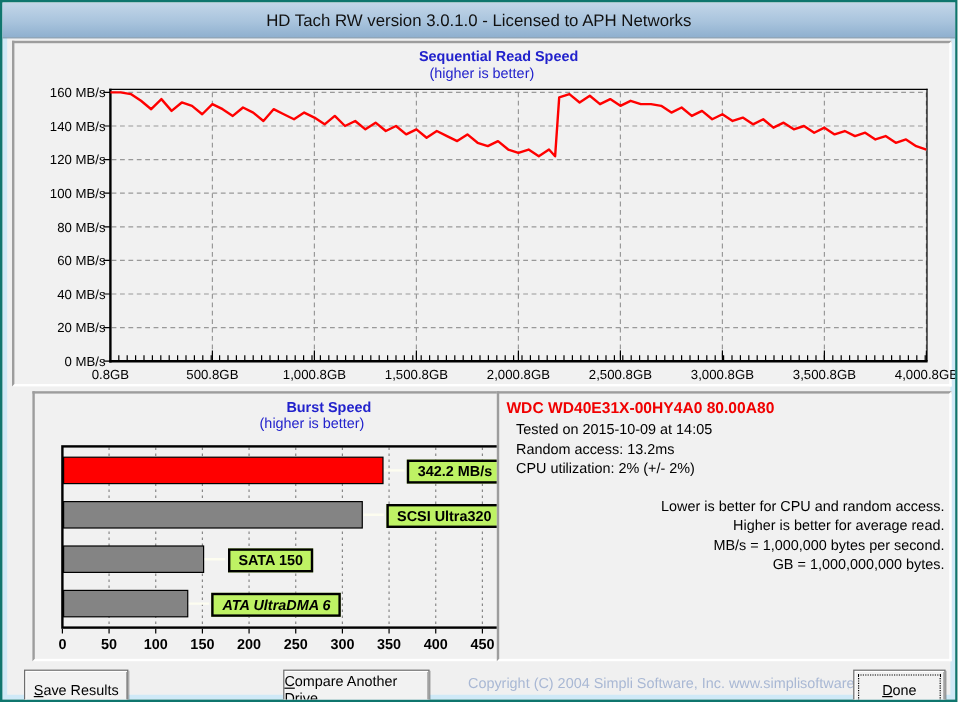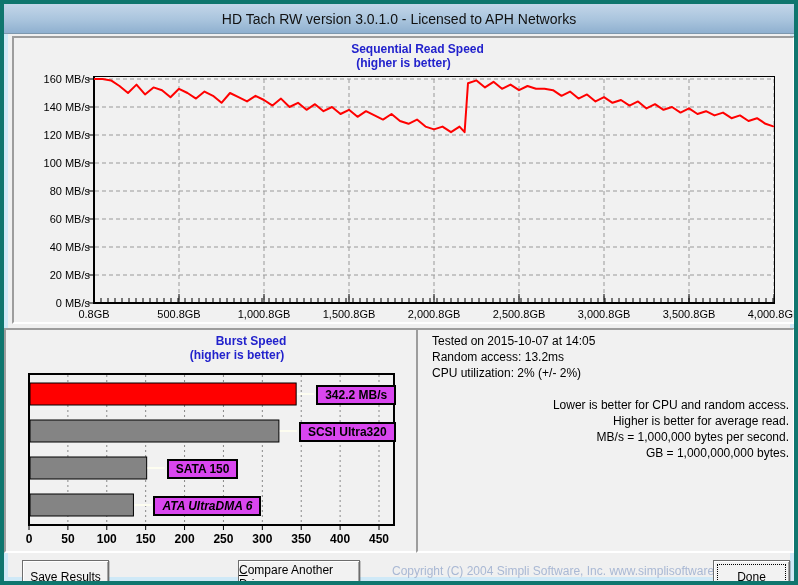--- a/index.html
+++ b/index.html
@@ -1,44 +1,44 @@
 <!DOCTYPE html>
 <html><head>
 <meta charset="utf-8">
 <style>
   html,body{margin:0;padding:0;background:#d8d8d8;}
   *{box-sizing:border-box;}
   .window{
     position:relative;width:798px;height:585px;background:#f0f0f0;
-    border:4px solid #0f766e;overflow:hidden;
+    border:2px solid #0f766e;overflow:hidden;
     font-family:"Liberation Sans",sans-serif;color:#000;
     box-shadow:inset 4px 0 0 #cfe9f7, inset -4px 0 0 #cfe9f7, inset 0 -4px 0 #cfe9f7;
   }
   .titlebar{
     position:absolute;left:0;top:0;width:100%;height:30px;
     background:linear-gradient(#c3d6e9,#a9c4dd 55%,#8fb0cf);
     border-bottom:1px solid #7d97ad;
     display:flex;align-items:center;justify-content:center;
     font-size:14px;color:#111;
   }
   .panel{
     position:absolute;background:#f1f1f1;
     border:2px solid;border-color:#9d9d9d #ffffff #ffffff #9d9d9d;
   }
   .seq-panel{left:8px;top:32px;width:783px;height:288px;}
-  .burst-panel{left:0;top:324px;width:466px;height:225px;}
+  .burst-panel{left:25px;top:324px;width:466px;height:225px;}
   .info-panel{left:412px;top:324px;width:379px;height:225px;padding:3px 4px;}
   .chart-title{position:absolute;left:0;right:0;text-align:center;font-size:12px;font-weight:bold;color:#2222cc;}
   .ct1{top:4px;padding-left:28px;}
-  .ct2{top:18px;font-weight:bold;}
+  .ct2{top:18px;font-weight:normal;}
   svg{position:absolute;left:0;top:0;overflow:visible;}
   text.ax{font-family:"Liberation Sans",sans-serif;font-size:11px;fill:#000;}
   text.bx{font-family:"Liberation Sans",sans-serif;font-size:12px;font-weight:bold;fill:#000;}
   .ylabel{
-    position:absolute;background:#d946ef;border:2px solid #000;
+    position:absolute;background:#bef264;border:2px solid #000;
     font-size:12px;font-weight:bold;line-height:16px;padding:0 7px;white-space:nowrap;
   }
   .drive-name{font-size:13px;font-weight:bold;color:#f00000;margin:1px 0 3px 2px;white-space:nowrap;}
   .stat-line{font-size:12px;line-height:16px;margin-left:10px;}
   .note-block{margin-top:16px;}
   .note-line{font-size:12px;line-height:16px;margin-left:2px;text-align:right;}
   .btn{
     position:absolute;top:556px;height:34px;background:#f2f2f2;
     border:1px solid #6d6d6d;
     box-shadow:inset 1px 1px 0 #ffffff, inset -1px -1px 0 #a6a6a6, 1px 1px 0 rgba(0,0,0,.2);
@@ -270,22 +270,23 @@
       </svg>
     <div id="burst-labels">
         <div class="ylabel" style="left: 310.156px; top: 55px;">342.2 MB/s</div>
         <div class="ylabel" style="left: 292.889px; top: 92px;">SCSI Ultra320</div>
         <div class="ylabel" style="left: 160.667px; top: 129px;">SATA 150</div>
         <div class="ylabel" style="left: 147.444px; top: 166px; font-style: italic;">ATA UltraDMA 6</div>
       </div>
   </div>
 
   <div class="panel info-panel">
+    <div class="drive-name">WDC WD40E31X-00HY4A0 80.00A80</div>
     <div id="stat-lines">
-        <div class="stat-line">Tested on 2015-10-07 at 14:05</div>
+        <div class="stat-line">Tested on 2015-10-09 at 14:05</div>
         <div class="stat-line">Random access: 13.2ms</div>
         <div class="stat-line">CPU utilization: 2% (+/- 2%)</div>
       </div>
     <div id="note-lines" class="note-block">
         <div class="note-line">Lower is better for CPU and random access.</div>
         <div class="note-line">Higher is better for average read.</div>
         <div class="note-line">MB/s = 1,000,000 bytes per second.</div>
         <div class="note-line">GB = 1,000,000,000 bytes.</div>
       </div>
   </div>

